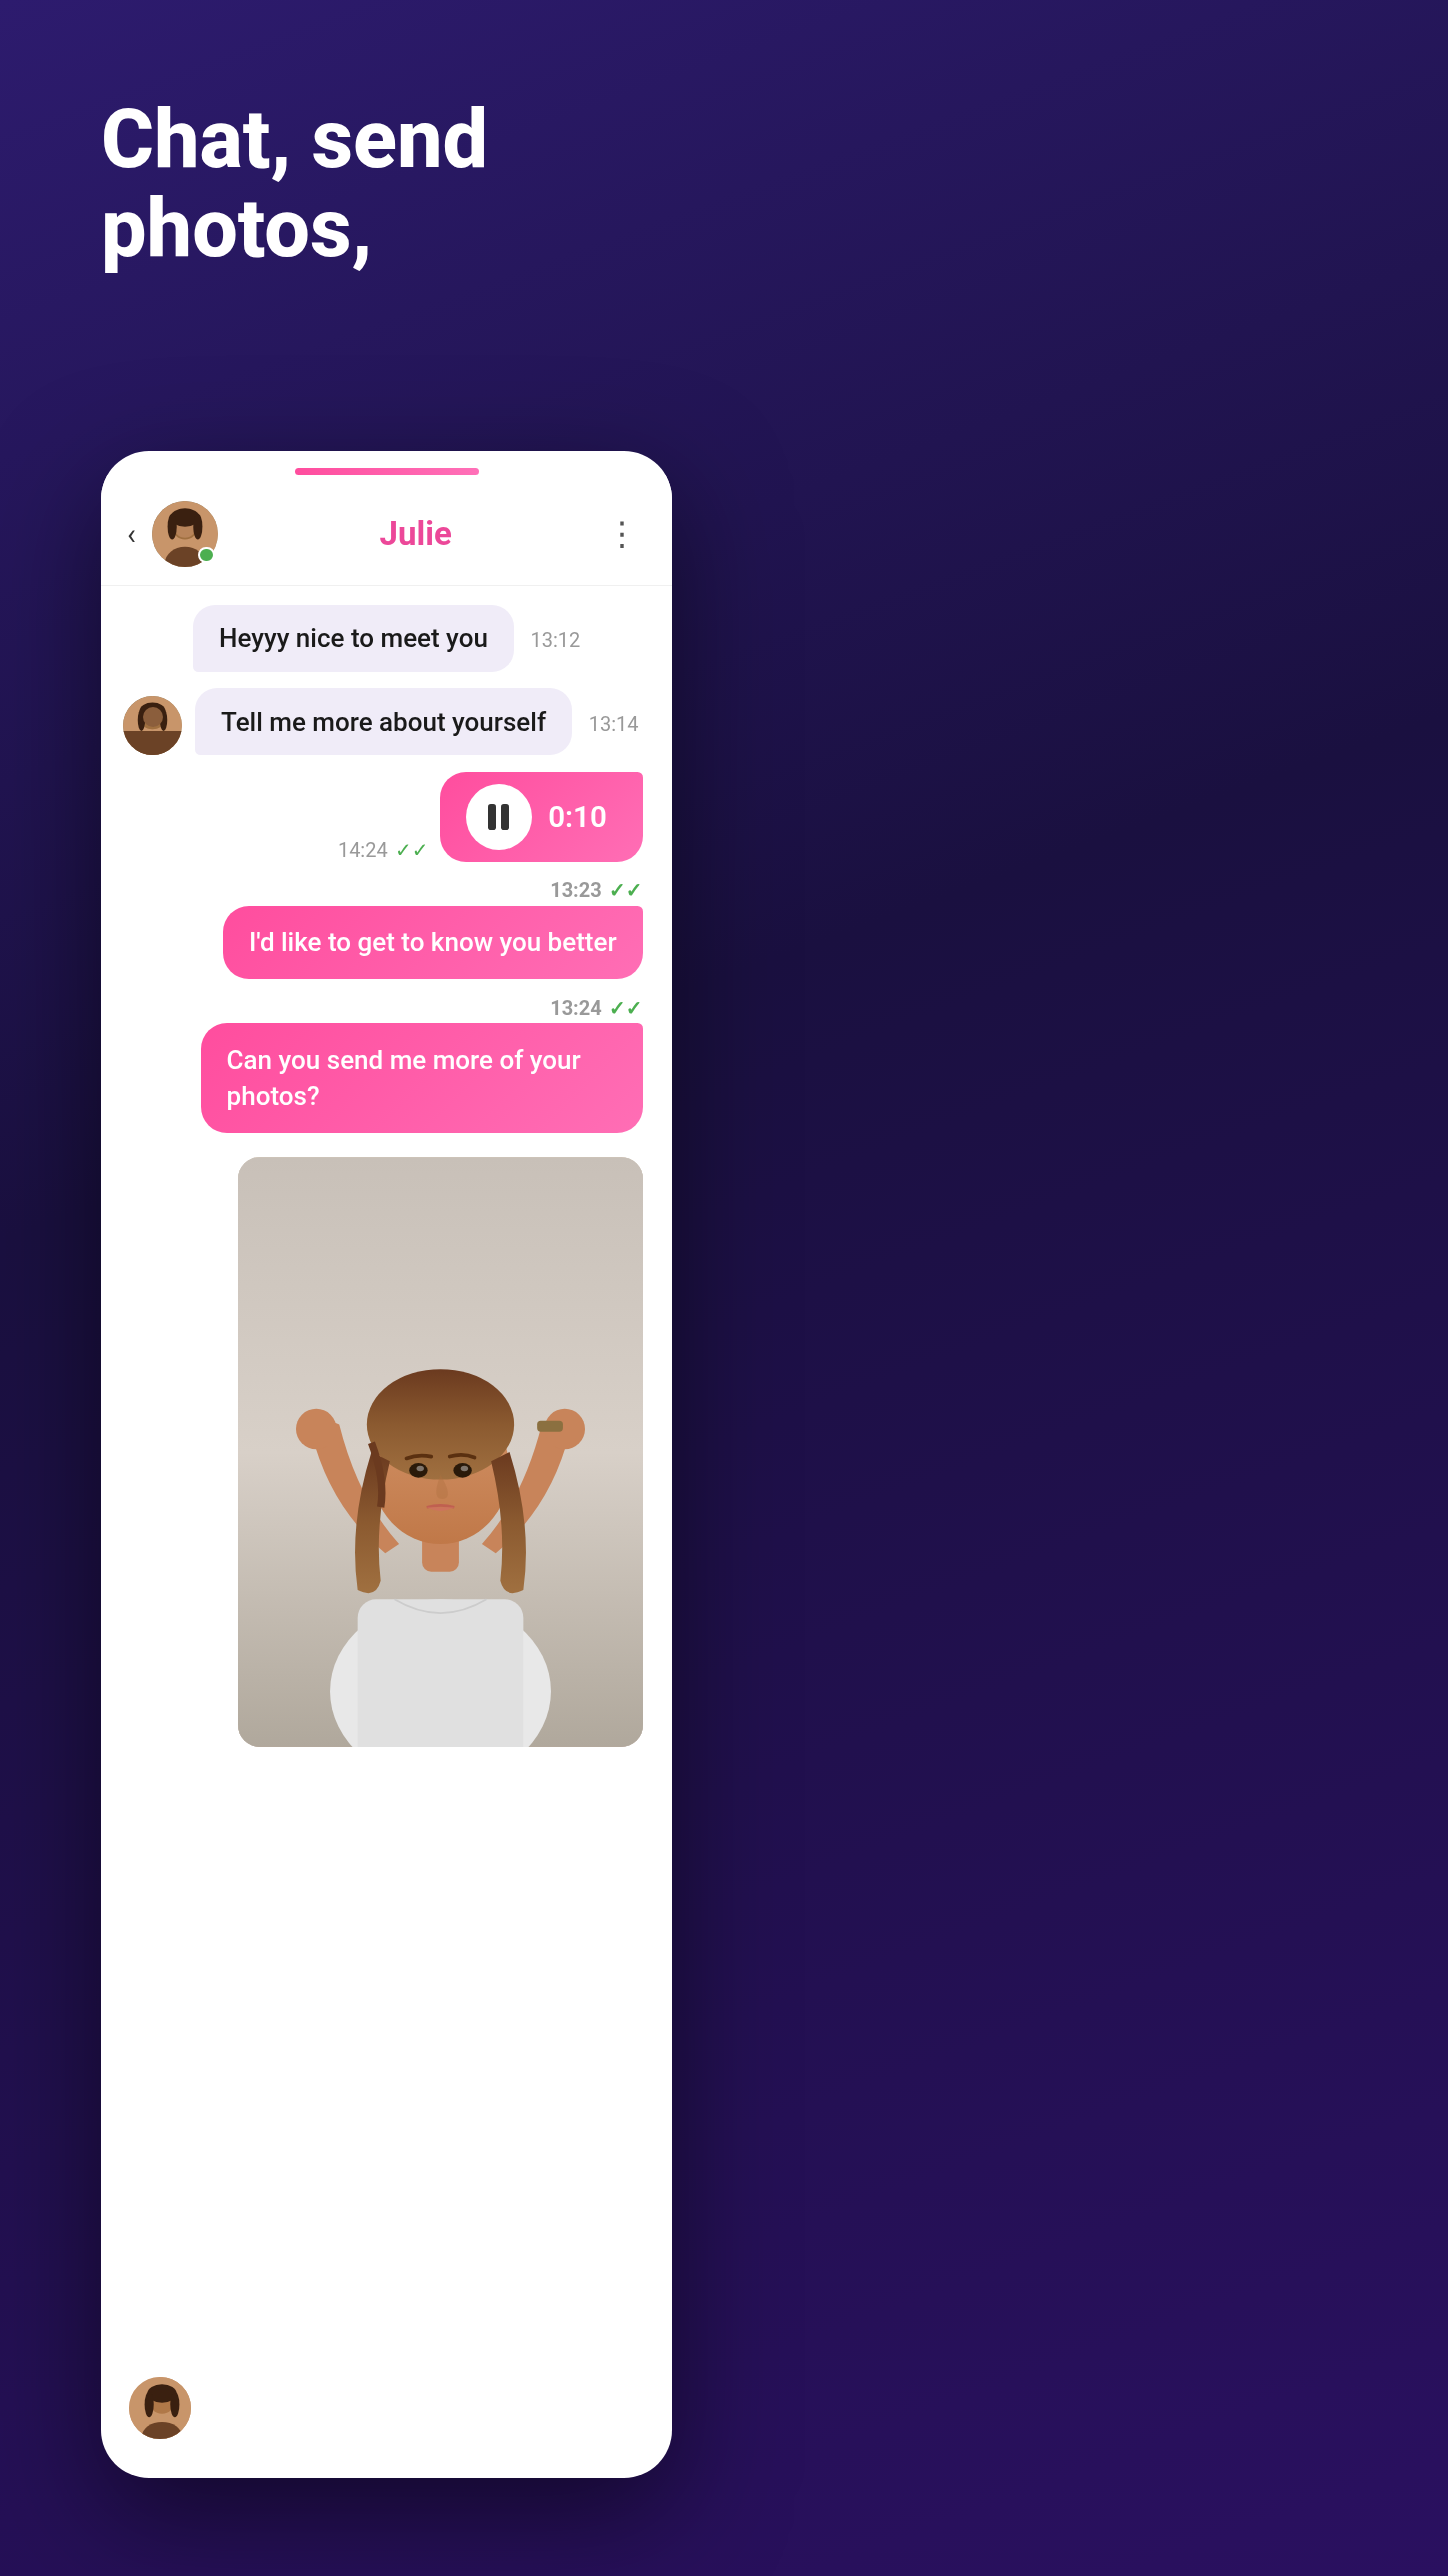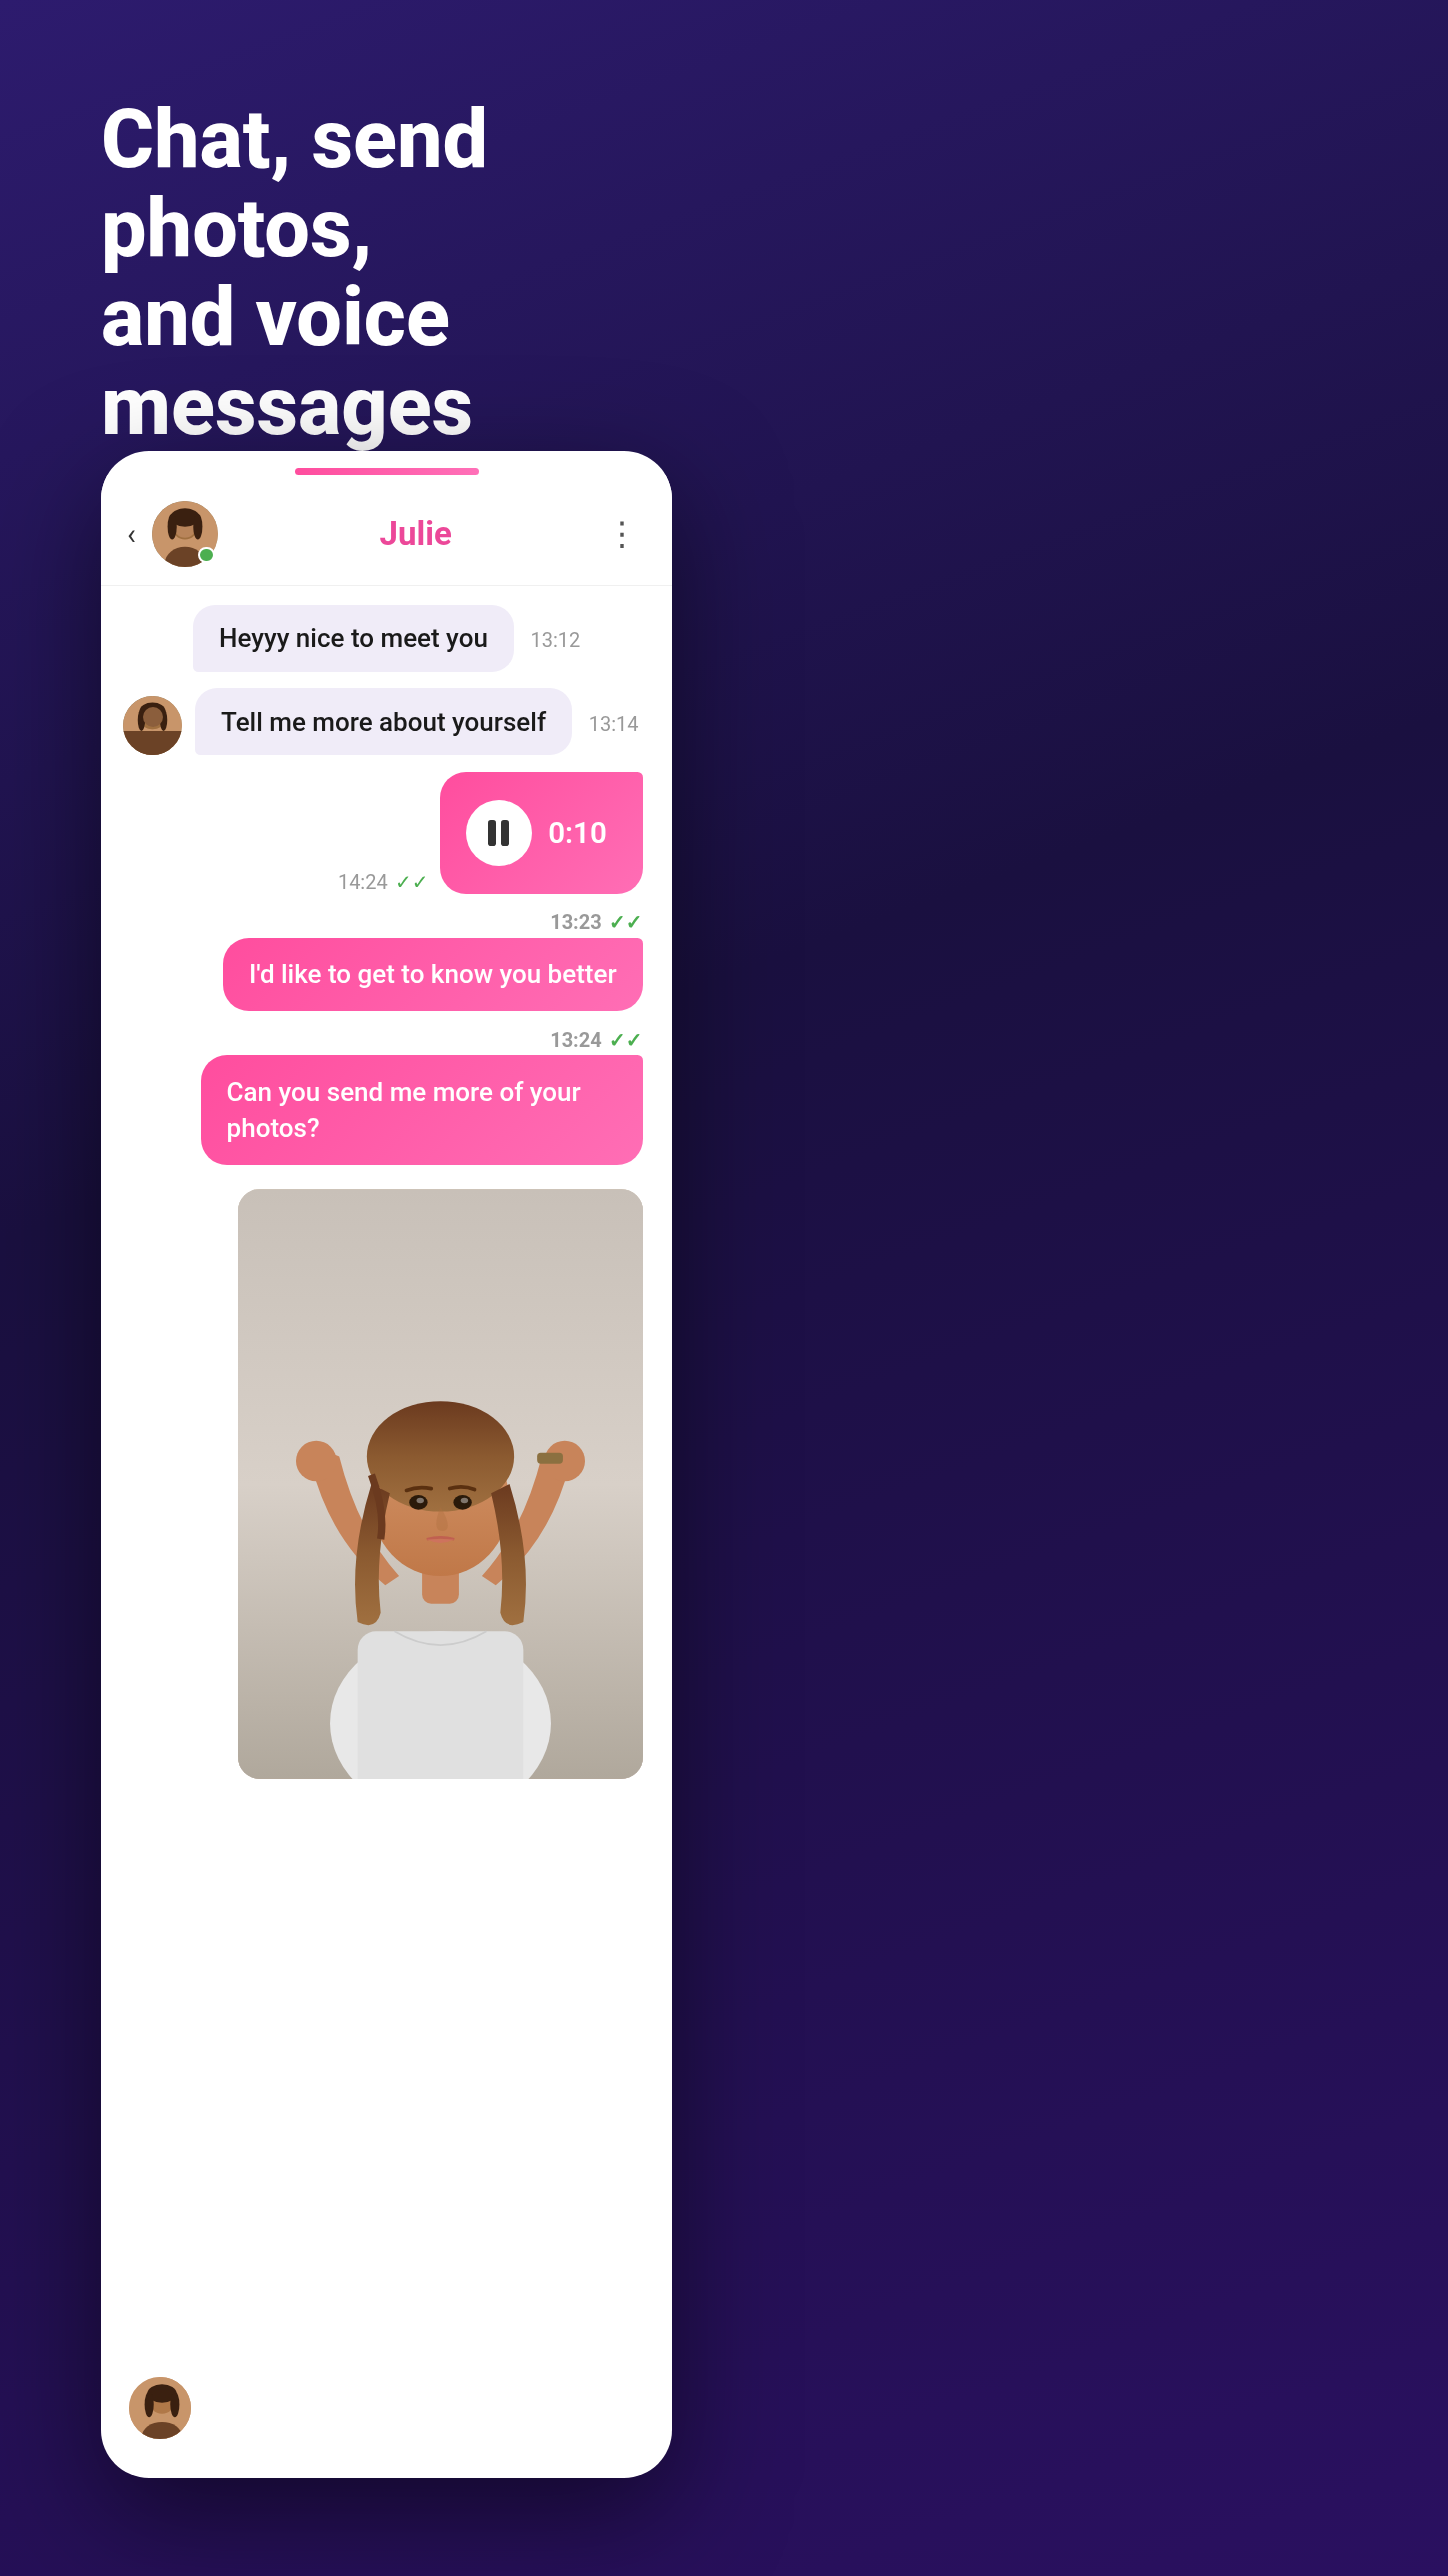--- a/index.html
+++ b/index.html
@@ -159,21 +159,21 @@
     }
 
     .double-check {
       color: #4caf50;
       font-size: 20px;
     }
 
     .voice-bubble {
       background: linear-gradient(135deg, #ff4d9e, #ff6eb5);
       border-radius: 26px 5.5px 26px 26px;
-      padding: 28px 26px;
+      padding: 12px 26px;
       display: flex;
       align-items: center;
       gap: 16.6px;
       min-width: 203px;
     }
 
     .pause-btn {
       width: 66px;
       height: 66px;
       background: #ffffff;
@@ -292,21 +292,20 @@
       height: 24px;
       background: #6b4226;
       border-radius: 0 0 50% 50%;
     }
   </style>
 </head>
 <body>
 
 <div class="headline">
   <div>Chat, send photos,</div>
-  <div>and voice messages</div>
 </div>
 
 <div class="phone-wrapper">
 
   <div style="height:7.4px; background:linear-gradient(90deg,#ff4d9e,#ff70b8); border-radius:3.7px; width:184px; margin:16.6px auto 0 auto;"></div>
 
   <div class="chat-header">
     <span class="back-arrow">‹</span>
     <div class="avatar-container">
       <div class="avatar">

